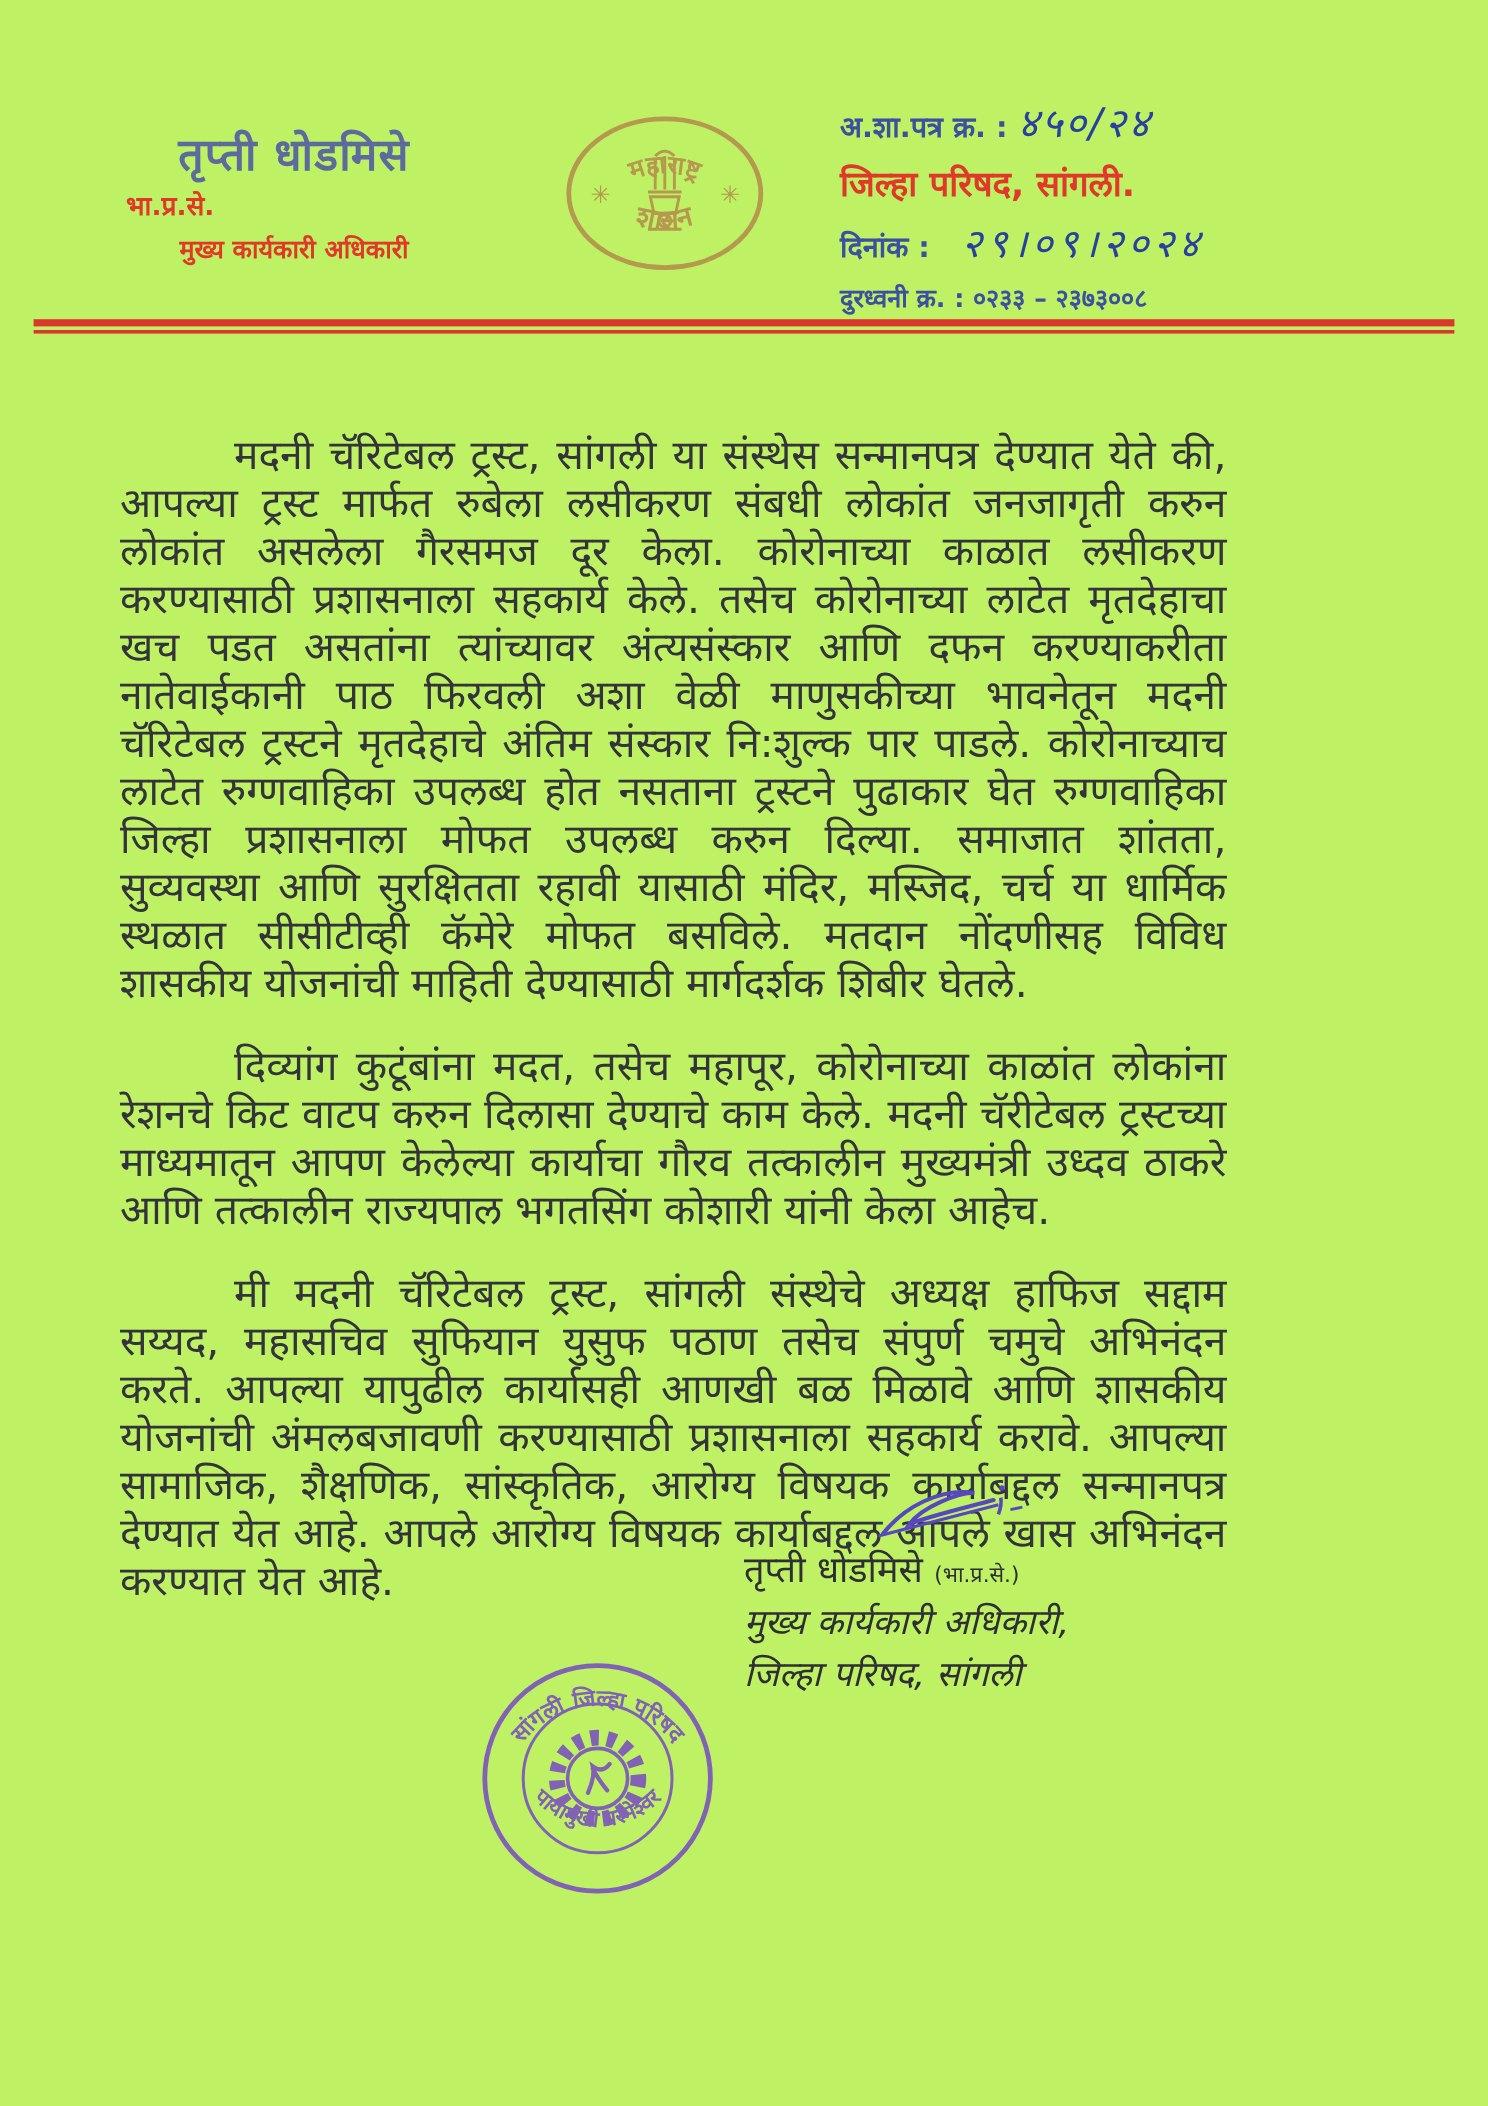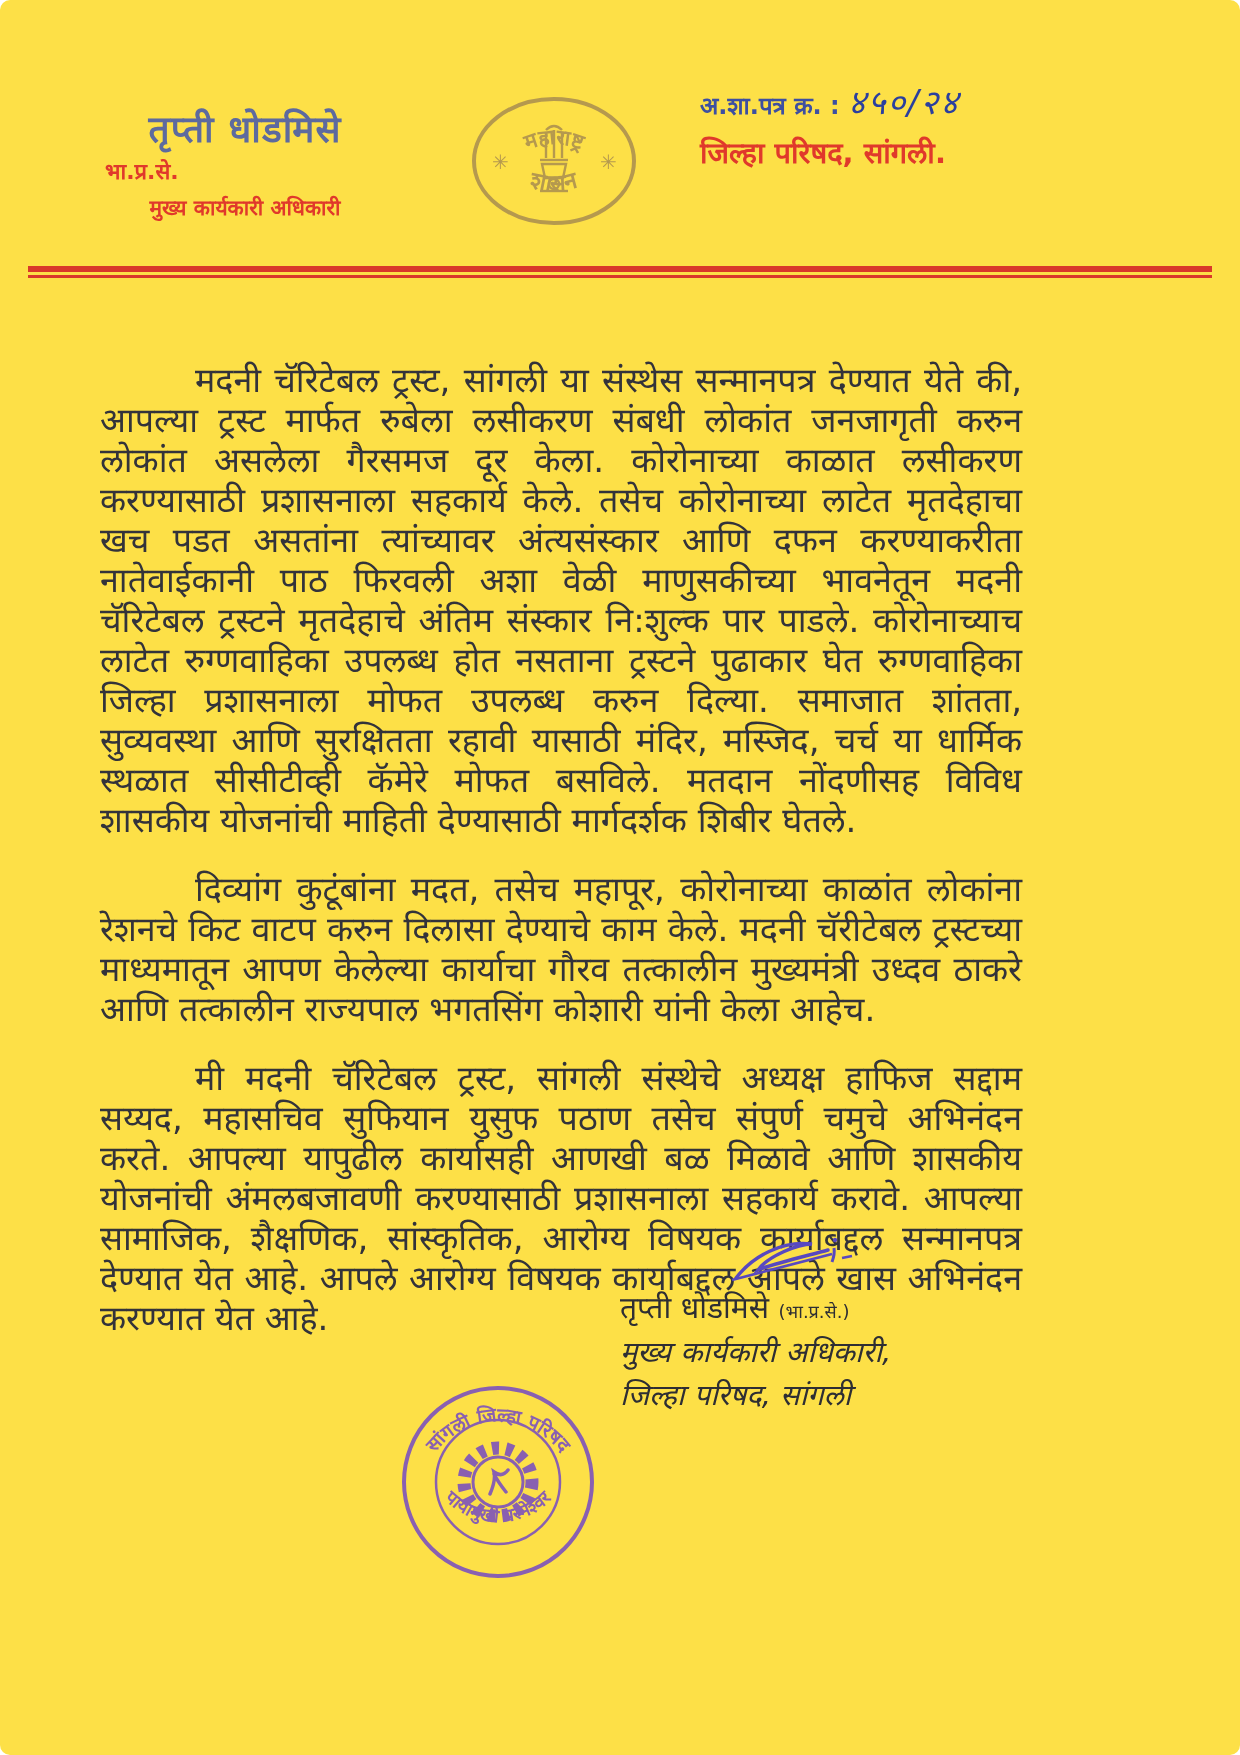--- a/index.html
+++ b/index.html
@@ -1,20 +1,20 @@
 <!DOCTYPE html>
 <html lang="mr"><head>
 <meta charset="utf-8">
 <style>
   * { margin:0; padding:0; box-sizing:border-box; }
   html,body { background:#ffffff; }
   body { font-family:"DejaVu Sans", sans-serif; }
   .page {
     position:relative; width:1240px; height:1755px; margin:0 auto;
-    background:#fde047; overflow:hidden;border-radius:10px;
+    background:#bef264; overflow:hidden;
   }
   
   .hdr-left { position:absolute; left:105px; top:102px; width:280px; }
   .officer-name {
     font-size:37px; font-weight:bold; color:#5d6a9e; text-align:center;
     letter-spacing:1px;
   }
   .officer-ips {
     font-size:22px; font-weight:bold; color:#e0392b; text-align:left;
     margin-top:2px; padding-right:10px;
@@ -90,20 +90,25 @@
       </g>
     </svg>
   </div>
 
   <div class="hdr-right">
     <div class="ref-line">
       <span>अ.शा.पत्र क्र. :</span>
       <span class="hand">४५०/२४</span>
     </div>
     <div class="org-name">जिल्हा परिषद, सांगली.</div>
+    <div class="date-line">
+      <span>दिनांक :</span>
+      <span class="hand">२९।०९।२०२४</span>
+    </div>
+    <div class="phone-line">दुरध्वनी क्र. : ०२३३ – २३७३००८</div>
   </div>
 
   <div class="divider">
     <div class="thick"></div>
     <div class="thin"></div>
   </div>
 
   <div class="letter-body">
     <p>मदनी चॅरिटेबल ट्रस्ट, सांगली या संस्थेस सन्मानपत्र देण्यात येते की, आपल्या ट्रस्ट मार्फत रुबेला लसीकरण संबधी लोकांत जनजागृती करुन लोकांत असलेला गैरसमज दूर केला. कोरोनाच्या काळात लसीकरण करण्यासाठी प्रशासनाला सहकार्य केले. तसेच कोरोनाच्या लाटेत मृतदेहाचा खच पडत असतांना त्यांच्यावर अंत्यसंस्कार आणि दफन करण्याकरीता नातेवाईकानी पाठ फिरवली अशा वेळी माणुसकीच्या भावनेतून मदनी चॅरिटेबल ट्रस्टने मृतदेहाचे अंतिम संस्कार नि:शुल्क पार पाडले. कोरोनाच्याच लाटेत रुग्णवाहिका उपलब्ध होत नसताना ट्रस्टने पुढाकार घेत रुग्णवाहिका जिल्हा प्रशासनाला मोफत उपलब्ध करुन दिल्या. समाजात शांतता, सुव्यवस्था आणि सुरक्षितता रहावी यासाठी मंदिर, मस्जिद, चर्च या धार्मिक स्थळात सीसीटीव्ही कॅमेरे मोफत बसविले. मतदान नोंदणीसह विविध शासकीय योजनांची माहिती देण्यासाठी मार्गदर्शक शिबीर घेतले.</p>
     <p>दिव्यांग कुटूंबांना मदत, तसेच महापूर, कोरोनाच्या काळांत लोकांना रेशनचे किट वाटप करुन दिलासा देण्याचे काम केले. मदनी चॅरीटेबल ट्रस्टच्या माध्यमातून आपण केलेल्या कार्याचा गौरव तत्कालीन मुख्यमंत्री उध्दव ठाकरे आणि तत्कालीन राज्यपाल भगतसिंग कोशारी यांनी केला आहेच.</p>

